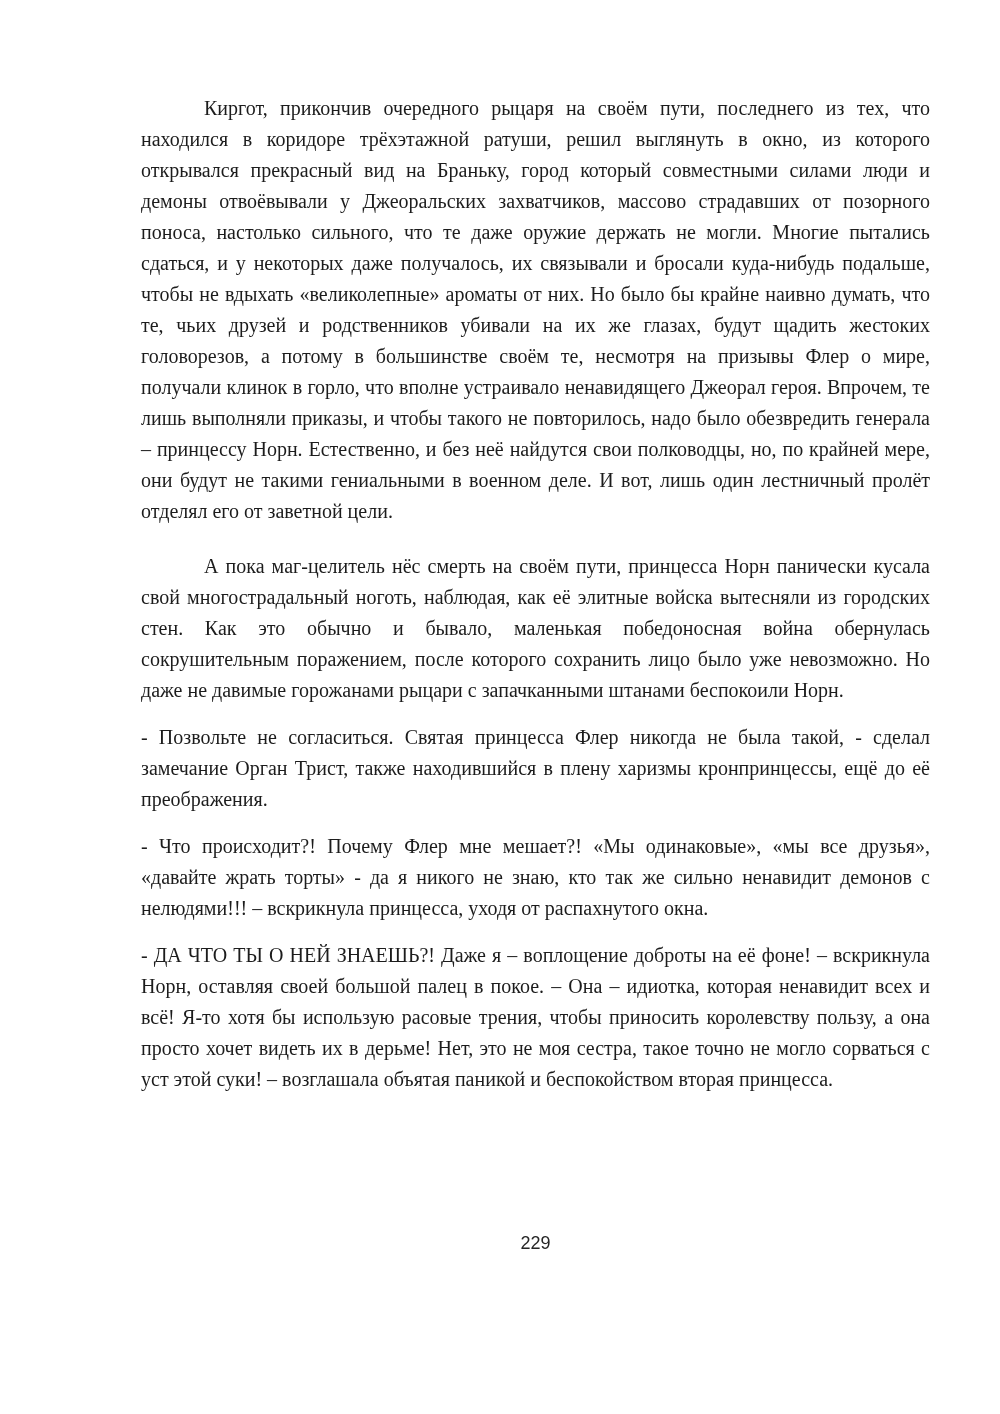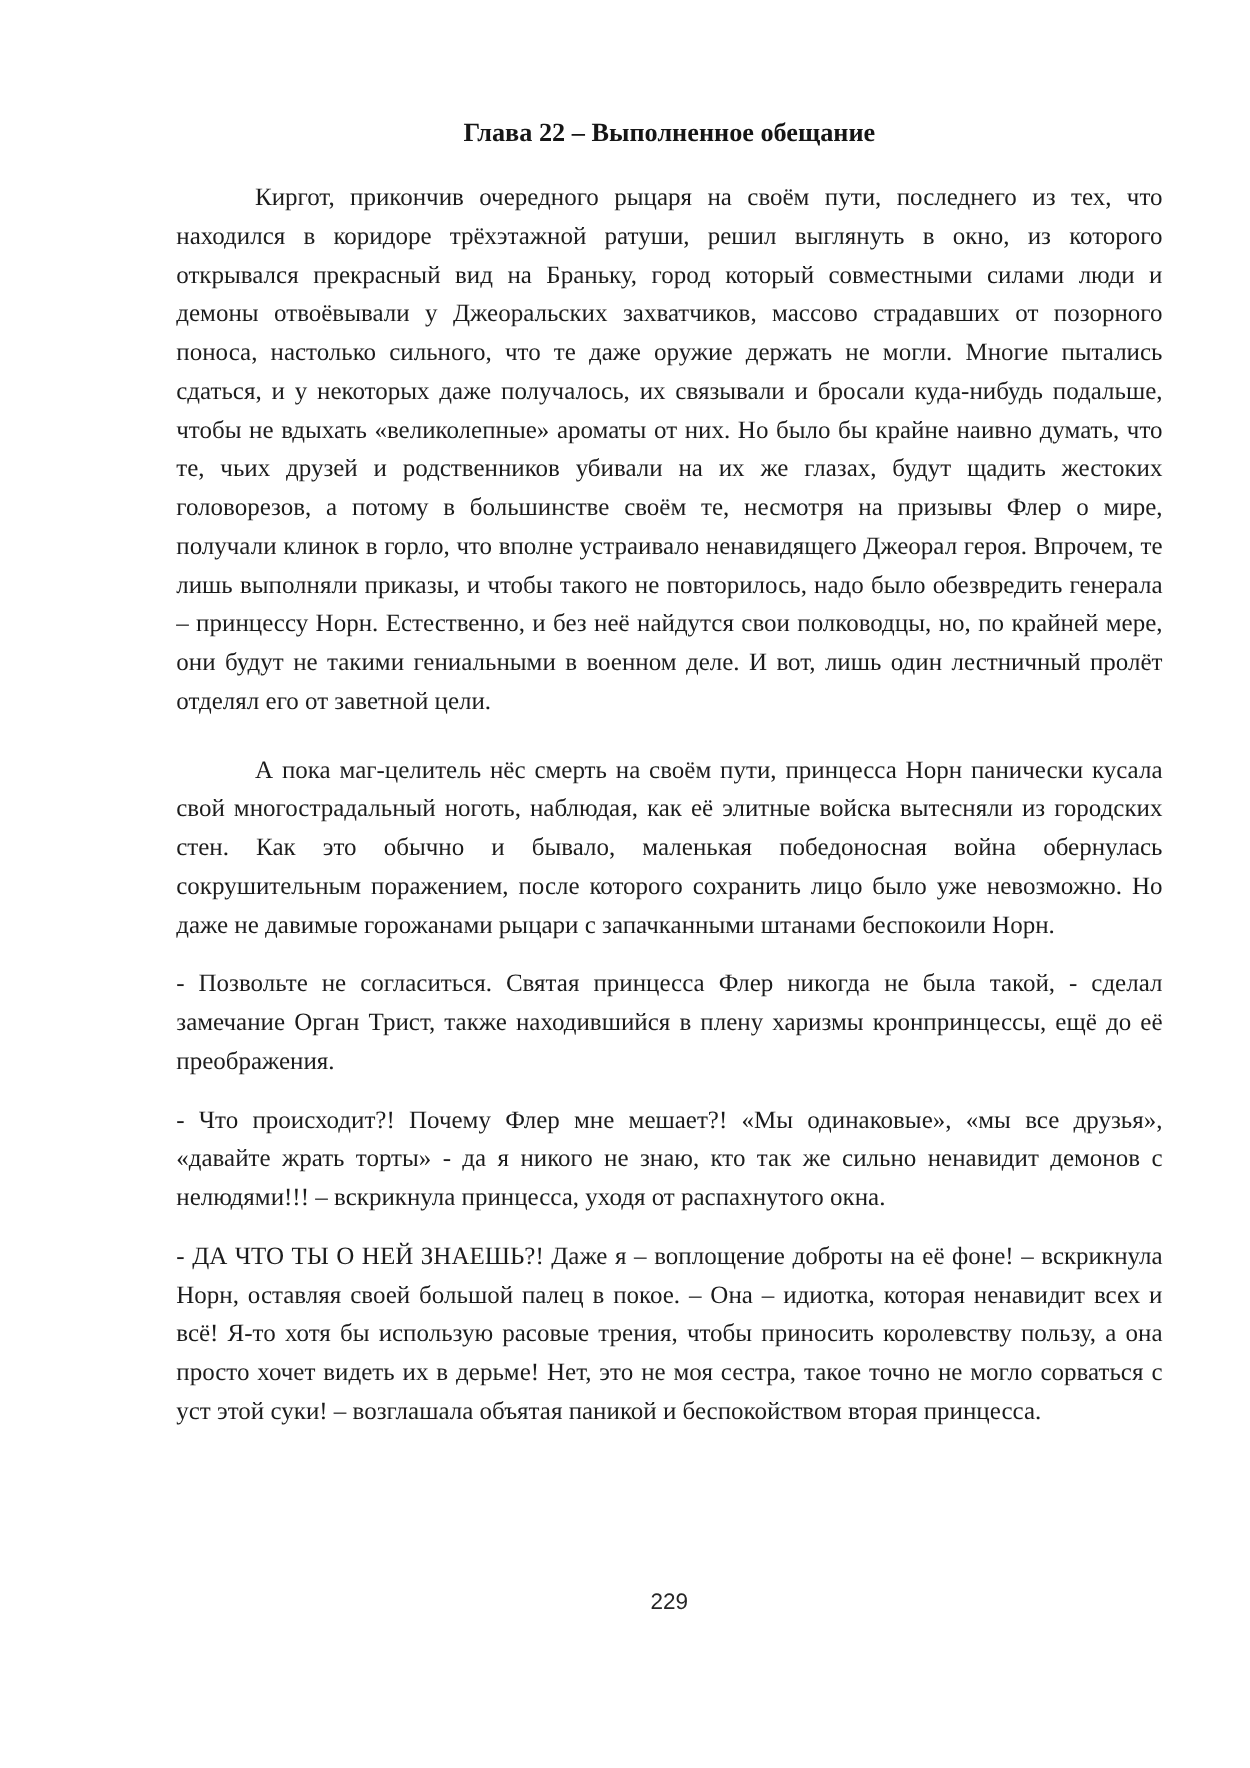--- a/index.html
+++ b/index.html
@@ -46,35 +46,34 @@
   }
   .para.first {
     margin-bottom: 24px;
   }
   .para.last {
     margin-bottom: 0;
   }
   .page-number {
     position: absolute;
     left: 141px;
-    top: 1269px;
+    top: 1231px;
     width: 789px;
     text-align: center;
     font-family: "Liberation Sans", "DejaVu Sans", sans-serif;
     font-size: 18px;
     line-height: 24px;
     color: #262626;
   }
 </style>
 </head>
 <body>
 
 <div class="page">
   <div class="content">
-    <h1 class="chapter-title">Глава 22 – Выполненное обещание</h1>
 
     <p class="para indent first">Киргот, прикончив очередного рыцаря на своём пути, последнего из тех, что находился в коридоре трёхэтажной ратуши, решил выглянуть в окно, из которого открывался прекрасный вид на Браньку, город который совместными силами люди и демоны отвоёвывали у Джеоральских захватчиков, массово страдавших от позорного поноса, настолько сильного, что те даже оружие держать не могли. Многие пытались сдаться, и у некоторых даже получалось, их связывали и бросали куда-нибудь подальше, чтобы не вдыхать «великолепные» ароматы от них. Но было бы крайне наивно думать, что те, чьих друзей и родственников убивали на их же глазах, будут щадить жестоких головорезов, а потому в большинстве своём те, несмотря на призывы Флер о мире, получали клинок в горло, что вполне устраивало ненавидящего Джеорал героя. Впрочем, те лишь выполняли приказы, и чтобы такого не повторилось, надо было обезвредить генерала – принцессу Норн. Естественно, и без неё найдутся свои полководцы, но, по крайней мере, они будут не такими гениальными в военном деле. И вот, лишь один лестничный пролёт отделял его от заветной цели.</p>
 
     <p class="para indent">А пока маг-целитель нёс смерть на своём пути, принцесса Норн панически кусала свой многострадальный ноготь, наблюдая, как её элитные войска вытесняли из городских стен. Как это обычно и бывало, маленькая победоносная война обернулась сокрушительным поражением, после которого сохранить лицо было уже невозможно. Но даже не давимые горожанами рыцари с запачканными штанами беспокоили Норн.</p>
 
     <p class="para">- Позвольте не согласиться. Святая принцесса Флер никогда не была такой, - сделал замечание Орган Трист, также находившийся в плену харизмы кронпринцессы, ещё до её преображения.</p>
 
     <p class="para">- Что происходит?! Почему Флер мне мешает?! «Мы одинаковые», «мы все друзья», «давайте жрать торты» - да я никого не знаю, кто так же сильно ненавидит демонов с нелюдями!!! – вскрикнула принцесса, уходя от распахнутого окна.</p>
 
     <p class="para last">- ДА ЧТО ТЫ О НЕЙ ЗНАЕШЬ?! Даже я – воплощение доброты на её фоне! – вскрикнула Норн, оставляя своей большой палец в покое. – Она – идиотка, которая ненавидит всех и всё! Я-то хотя бы использую расовые трения, чтобы приносить королевству пользу, а она просто хочет видеть их в дерьме! Нет, это не моя сестра, такое точно не могло сорваться с уст этой суки! – возглашала объятая паникой и беспокойством вторая принцесса.</p>

